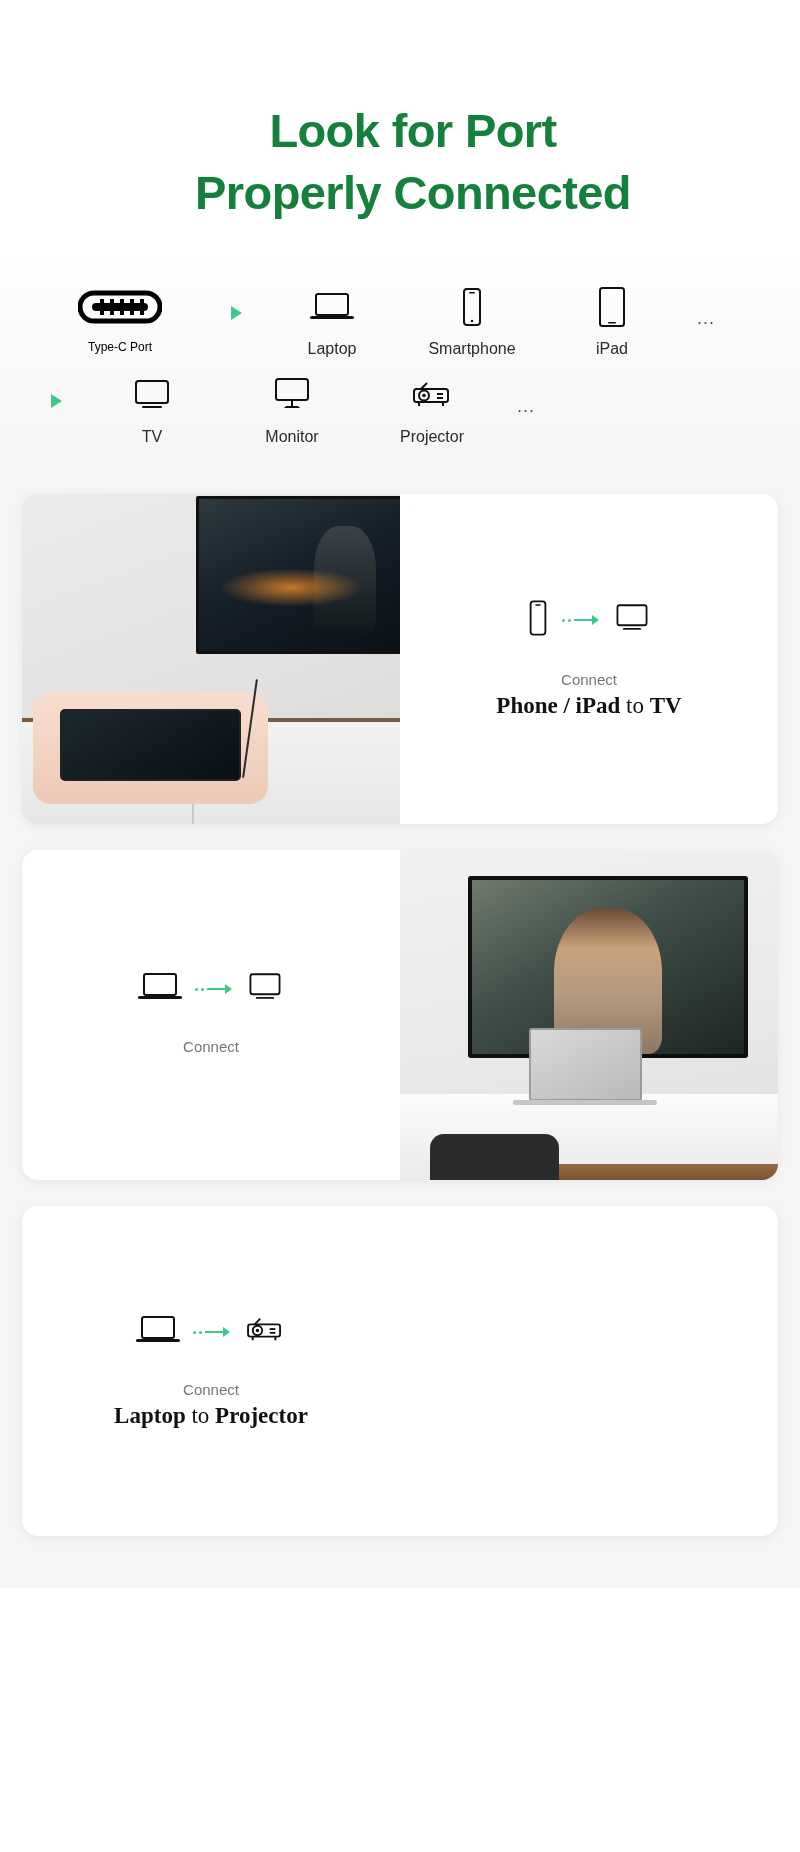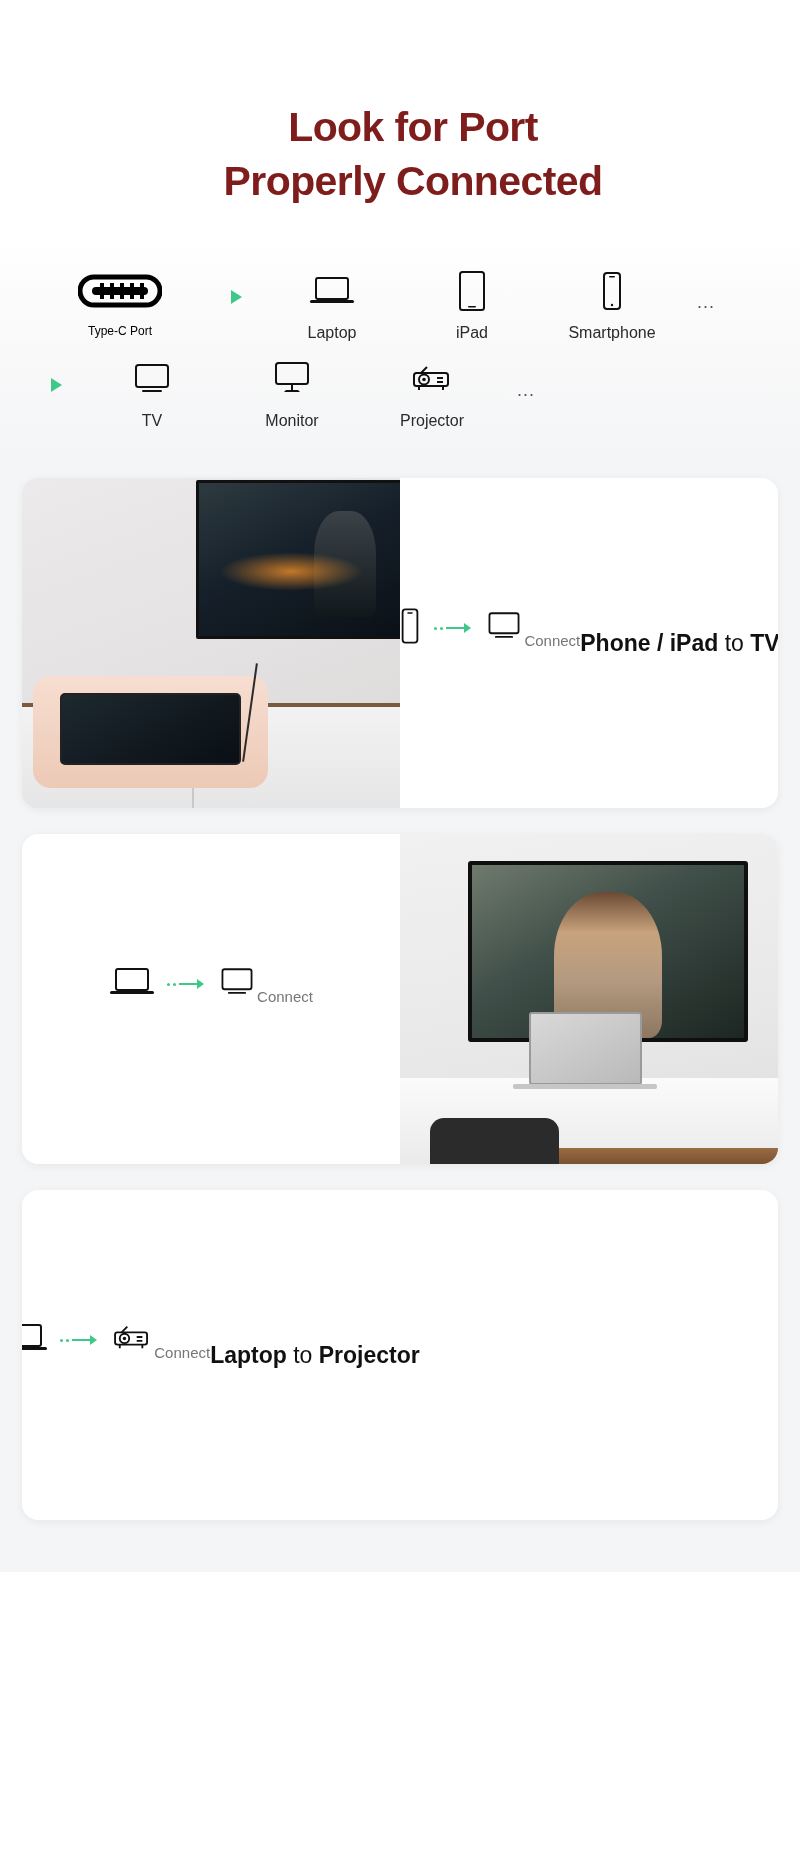--- a/index.html
+++ b/index.html
@@ -12,24 +12,24 @@
   }
   .page { position: relative; width: 800px; height: 1852px; background: #fff; }
 
   
   .header {
     padding-top: 100px;
     text-align: center;
     background: #ffffff;
   }
   .header h1 {
-    font-size: 41px;
+    font-size: 47px;
     line-height: 1.32;
     font-weight: 800;
-    color: #7f1d1d;
+    color: #15803d;
     letter-spacing: -0.6px;
     margin-left: 26px;
   }
   .title-l1, .title-l2 { display: block; }
 
   
   .matrix {
     margin-top: 34px;
     background: linear-gradient(180deg,#ffffff 0%,#fafafb 35%,#f4f5f6 100%);
     padding: 16px 0 34px 0;
@@ -80,35 +80,36 @@
     overflow: hidden;
     margin-bottom: 26px;
     box-shadow: 0 2px 10px rgba(0,0,0,0.06);
     height: 330px;
   }
   .card.reverse { flex-direction: row-reverse; }
   .card-photo { width: 50%; position: relative; overflow: hidden; }
   .card-text {
     width: 50%;
     display: flex;
+    flex-direction: column;
     align-items: center;
     justify-content: center;
     padding: 10px 14px;
   }
   .flowrow {
     display: flex;
     align-items: center;
     justify-content: center;
     gap: 12px;
     margin-bottom: 30px;
   }
   .flow-arrow { display: flex; align-items: center; gap: 3px; }
   .fdot { width: 3px; height: 3px; border-radius: 50%; background: #3ec98a; }
   .connect-label { font-size: 15px; color: #767676; margin-bottom: 5px; }
-  .caption { font-size: 23px; color: #111; white-space: nowrap; }
+  .caption { font-size: 23px; color: #111; white-space: nowrap; font-family: Liberation Serif, serif; }
   .caption b { font-weight: 800; }
   .caption .light { font-weight: 400; }
 
   
   .scene { position: absolute; inset: 0; }
 
   
   .s1 { background: linear-gradient(160deg,#eceaea 0%,#e3e1e1 55%,#dad8d6 100%); }
   .s1 .tv {
     position: absolute; left: 46%; top: 2px; width: 56%; height: 48%;
@@ -259,37 +260,37 @@
           <svg width="46" height="34" viewBox="0 0 46 34">
             <rect x="7" y="4" width="32" height="21" rx="2" fill="none" stroke="#111" stroke-width="2"></rect>
             <rect x="1" y="26" width="44" height="3" rx="1.5" fill="#111"></rect>
           </svg>
         </div>
         <div class="plabel small">Laptop</div>
       </div>
 
       <div class="pcell dest">
         <div class="icon-box">
-          <svg width="34" height="42" viewBox="0 0 34 42">
-            <rect x="5" y="2" width="24" height="38" rx="2.5" fill="none" stroke="#111" stroke-width="2"></rect>
-            <rect x="13" y="36" width="8" height="1.6" rx="0.8" fill="#111"></rect>
-          </svg>
-        </div>
-        <div class="plabel small">iPad</div>
-      </div>
-
-      <div class="pcell dest">
-        <div class="icon-box">
           <svg width="26" height="40" viewBox="0 0 26 40">
             <rect x="5" y="2" width="16" height="36" rx="3" fill="none" stroke="#111" stroke-width="2"></rect>
             <rect x="10" y="5" width="6" height="1.6" rx="0.8" fill="#111"></rect>
             <circle cx="13" cy="34" r="1.2" fill="#111"></circle>
           </svg>
         </div>
         <div class="plabel small">Smartphone</div>
+      </div>
+
+      <div class="pcell dest">
+        <div class="icon-box">
+          <svg width="34" height="42" viewBox="0 0 34 42">
+            <rect x="5" y="2" width="24" height="38" rx="2.5" fill="none" stroke="#111" stroke-width="2"></rect>
+            <rect x="13" y="36" width="8" height="1.6" rx="0.8" fill="#111"></rect>
+          </svg>
+        </div>
+        <div class="plabel small">iPad</div>
       </div>
 
       <div class="pcell more">
         <div class="dots">...</div>
       </div>
     </div>
 
     <div class="prow">
 
       <div class="pcell arrowc">

